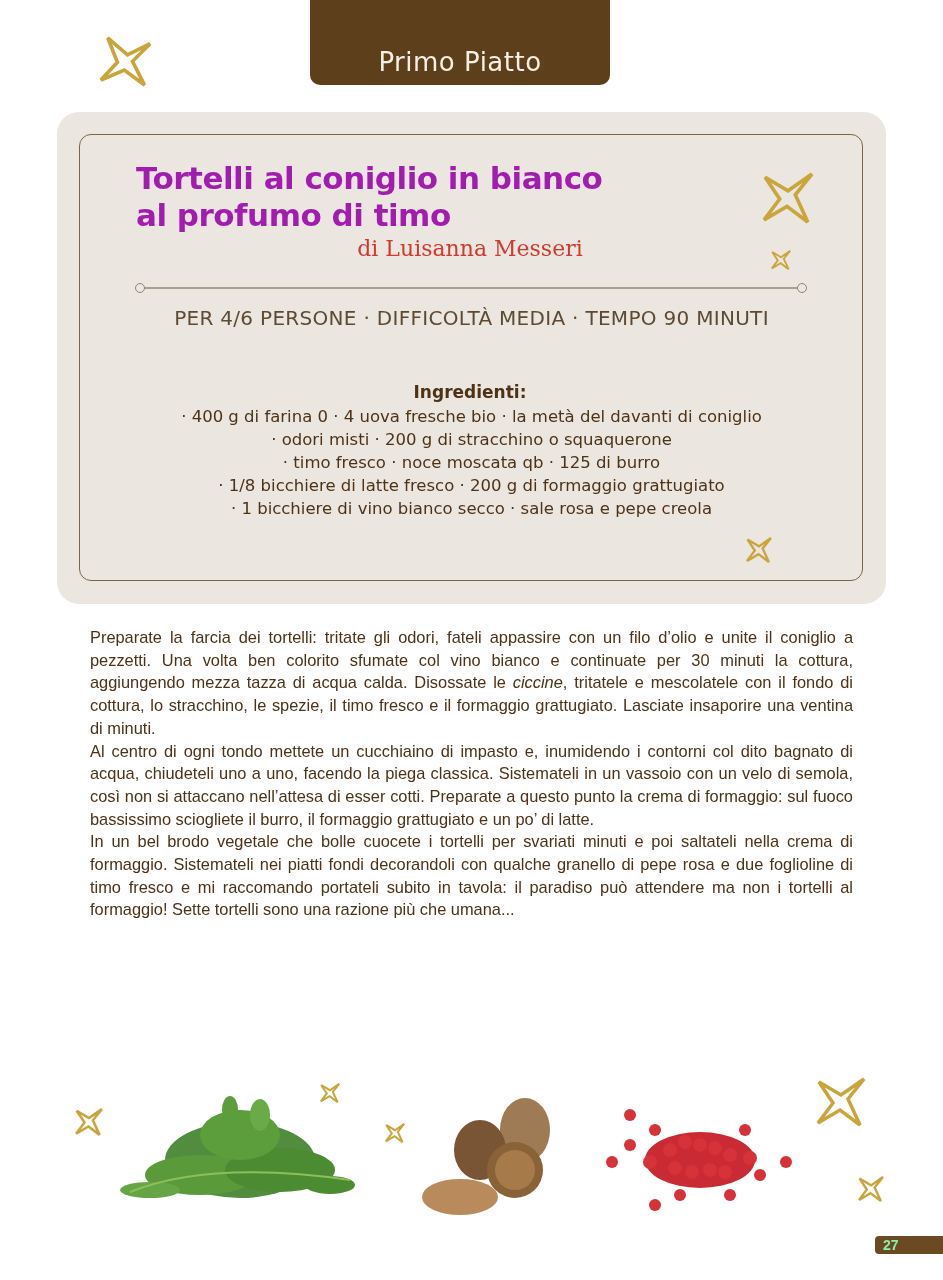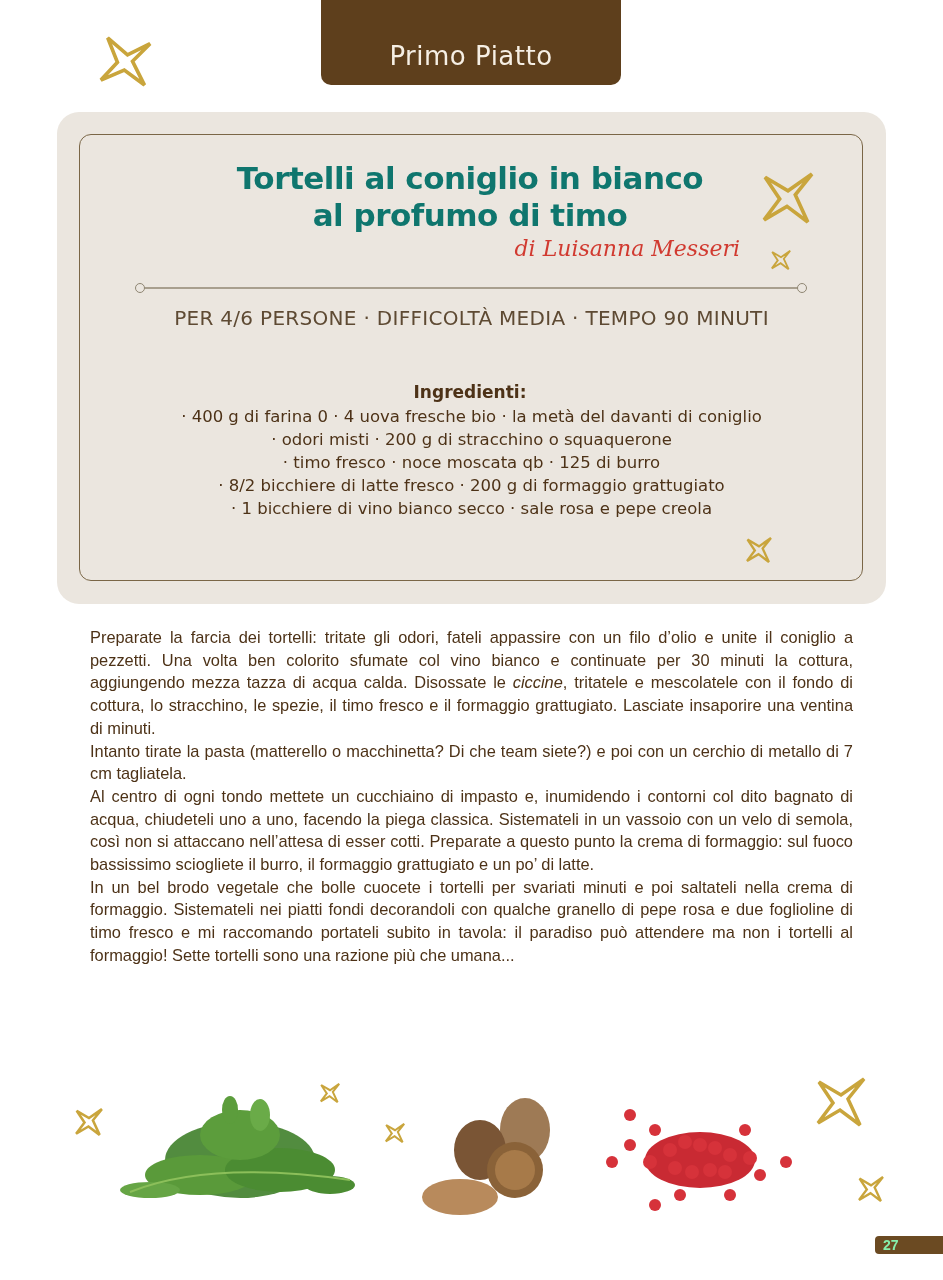--- a/index.html
+++ b/index.html
@@ -3,47 +3,47 @@
 <meta charset="utf-8">
 <style>
   html, body { margin: 0; padding: 0; }
   body {
     width: 943px; height: 1280px; position: relative; overflow: hidden;
     background: #ffffff;
     font-family: "DejaVu Sans", sans-serif;
     color: #5a3e1f;
   }
   .section-tab {
-    position: absolute; left: 321px; top: 0; width: 300px; height: 85px;
+    position: absolute; left: 310px; top: 0; width: 300px; height: 85px;
     background: #5e3f1c; border-radius: 0 0 10px 10px;
     display: flex; align-items: flex-end; justify-content: center;
-    box-sizing: border-box; padding-bottom: 14px;
+    box-sizing: border-box; padding-bottom: 8px;
   }
   .section-tab span {
     color: #f6efe4; font-size: 26px; letter-spacing: 0.5px;
     font-family: "DejaVu Sans", sans-serif; font-weight: normal;
   }
   .star { position: absolute; }
   .star svg { width: 100%; height: 100%; display: block; }
   .card-outer {
     position: absolute; left: 57px; top: 112px; width: 829px; height: 492px;
     background: #ebe6df; border-radius: 22px;
   }
   .card-inner {
     position: absolute; left: 79px; top: 134px; width: 784px; height: 447px;
     border: 1.5px solid #7a6647; border-radius: 12px; box-sizing: border-box;
   }
   .title {
-    position: absolute; left: 150px; top: 160px; width: 640px;
-    text-align: center; font-weight: bold; font-size: 31px; line-height: 37px;
-    color: #0f766e; letter-spacing: -0.5px;
+    position: absolute; left: 136px; top: 160px; width: 640px;
+    text-align: left; font-weight: bold; font-size: 31px; line-height: 37px;
+    color: #a21caf; letter-spacing: -0.5px;
   }
   .author {
     position: absolute; left: 200px; top: 236px; width: 540px;
-    text-align: right; font-family: "DejaVu Serif", serif; font-style: italic;
+    text-align: center; font-family: "DejaVu Serif", serif; 
     font-size: 22px; color: #d13a30;
   }
   .divider {
     position: absolute; left: 135px; top: 282px; width: 672px; height: 12px;
   }
   .divider .line { position: absolute; left: 8px; right: 8px; top: 5px; height: 1.5px; background: #a89f8e; }
   .divider .dot { position: absolute; top: 1px; width: 8px; height: 8px; border: 1.3px solid #8f8673; border-radius: 50%; background: #ebe6df; }
   .divider .dot.l { left: 0; } .divider .dot.r { right: 0; }
   .meta {
     position: absolute; left: 100px; top: 306px; width: 743px;
@@ -123,27 +123,26 @@
   <div class="dot r"></div>
 </div>
 
 <div class="meta">PER 4/6 PERSONE · DIFFICOLTÀ MEDIA · TEMPO 90 MINUTI</div>
 
 <div class="ingr-title">Ingredienti:</div>
 <div class="ingr-list">
   <div>· 400 g di farina 0 · 4 uova fresche bio · la metà del davanti di coniglio</div>
   <div>· odori misti · 200 g di stracchino o squaquerone</div>
   <div>· timo fresco · noce moscata qb · 125 di burro</div>
-  <div>· 8/2 bicchiere di latte fresco · 200 g di formaggio grattugiato</div>
+  <div>· 1/8 bicchiere di latte fresco · 200 g di formaggio grattugiato</div>
   <div>· 1 bicchiere di vino bianco secco · sale rosa e pepe creola</div>
 </div>
 
 <div class="body-text">
   <p><span>Preparate la farcia dei tortelli: tritate gli odori, fateli appassire con un filo d’olio e unite il coniglio a pezzetti. Una volta ben colorito sfumate col vino bianco e continuate per 30 minuti la cottura, aggiungendo mezza tazza di acqua calda. Disossate le </span><em>ciccine</em><span>, tritatele e mescolatele con il fondo di cottura, lo stracchino, le spezie, il timo fresco e il formaggio grattugiato. Lasciate insaporire una ventina di minuti.</span></p>
-  <p>Intanto tirate la pasta (matterello o macchinetta? Di che team siete?) e poi con un cerchio di metallo di 7 cm tagliatela.</p>
   <p>Al centro di ogni tondo mettete un cucchiaino di impasto e, inumidendo i contorni col dito bagnato di acqua, chiudeteli uno a uno, facendo la piega classica. Sistemateli in un vassoio con un velo di semola, così non si attaccano nell’attesa di esser cotti. Preparate a questo punto la crema di formaggio: sul fuoco bassissimo sciogliete il burro, il formaggio grattugiato e un po’ di latte.</p>
   <p>In un bel brodo vegetale che bolle cuocete i tortelli per svariati minuti e poi saltateli nella crema di formaggio. Sistemateli nei piatti fondi decorandoli con qualche granello di pepe rosa e due foglioline di timo fresco e mi raccomando portateli subito in tavola: il paradiso può attendere ma non i tortelli al formaggio! Sette tortelli sono una razione più che umana...</p>
 </div>
 
 <div class="photo" style="left:90px;top:1080px;width:300px;height:150px;">
   <svg viewBox="0 0 300 150" width="300" height="150">
     <g fill="#4f8f34">
       <ellipse cx="150" cy="80" rx="75" ry="38" fill="#3f7f2a" opacity="0.9"></ellipse>
       <ellipse cx="110" cy="95" rx="55" ry="20" fill="#5a9a3a"></ellipse>
       <ellipse cx="190" cy="90" rx="55" ry="22" fill="#4b8c32"></ellipse>

